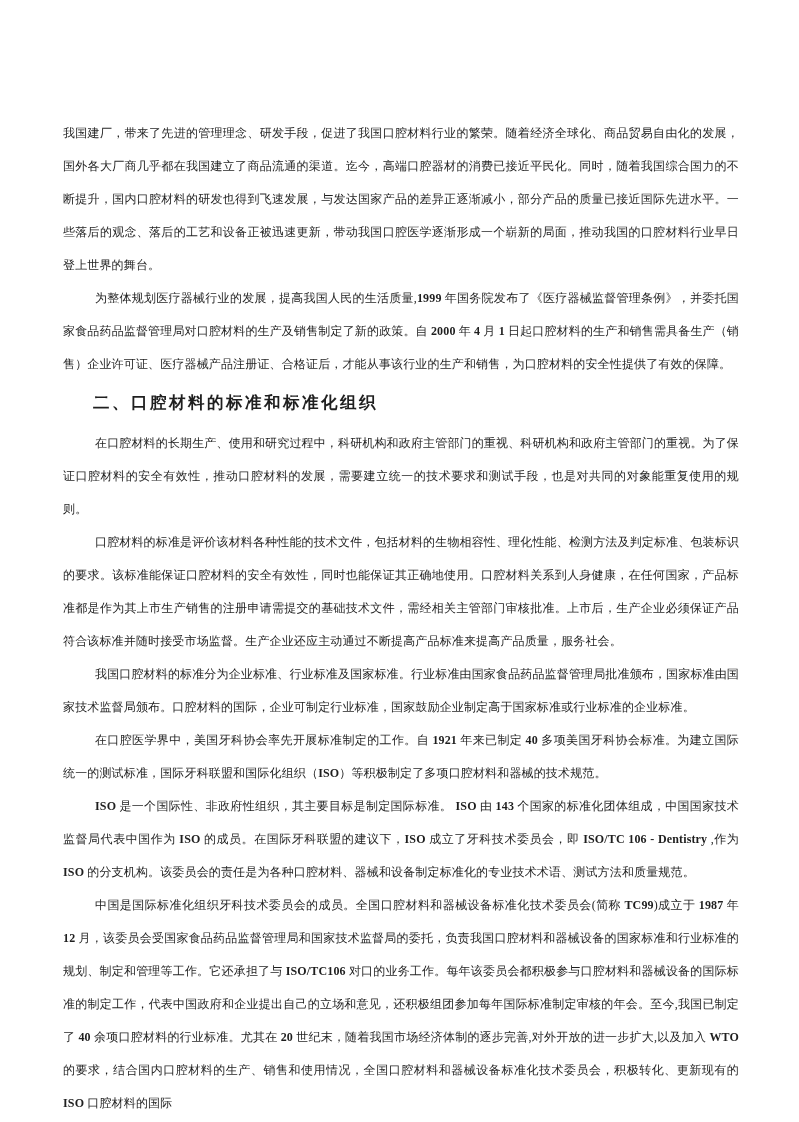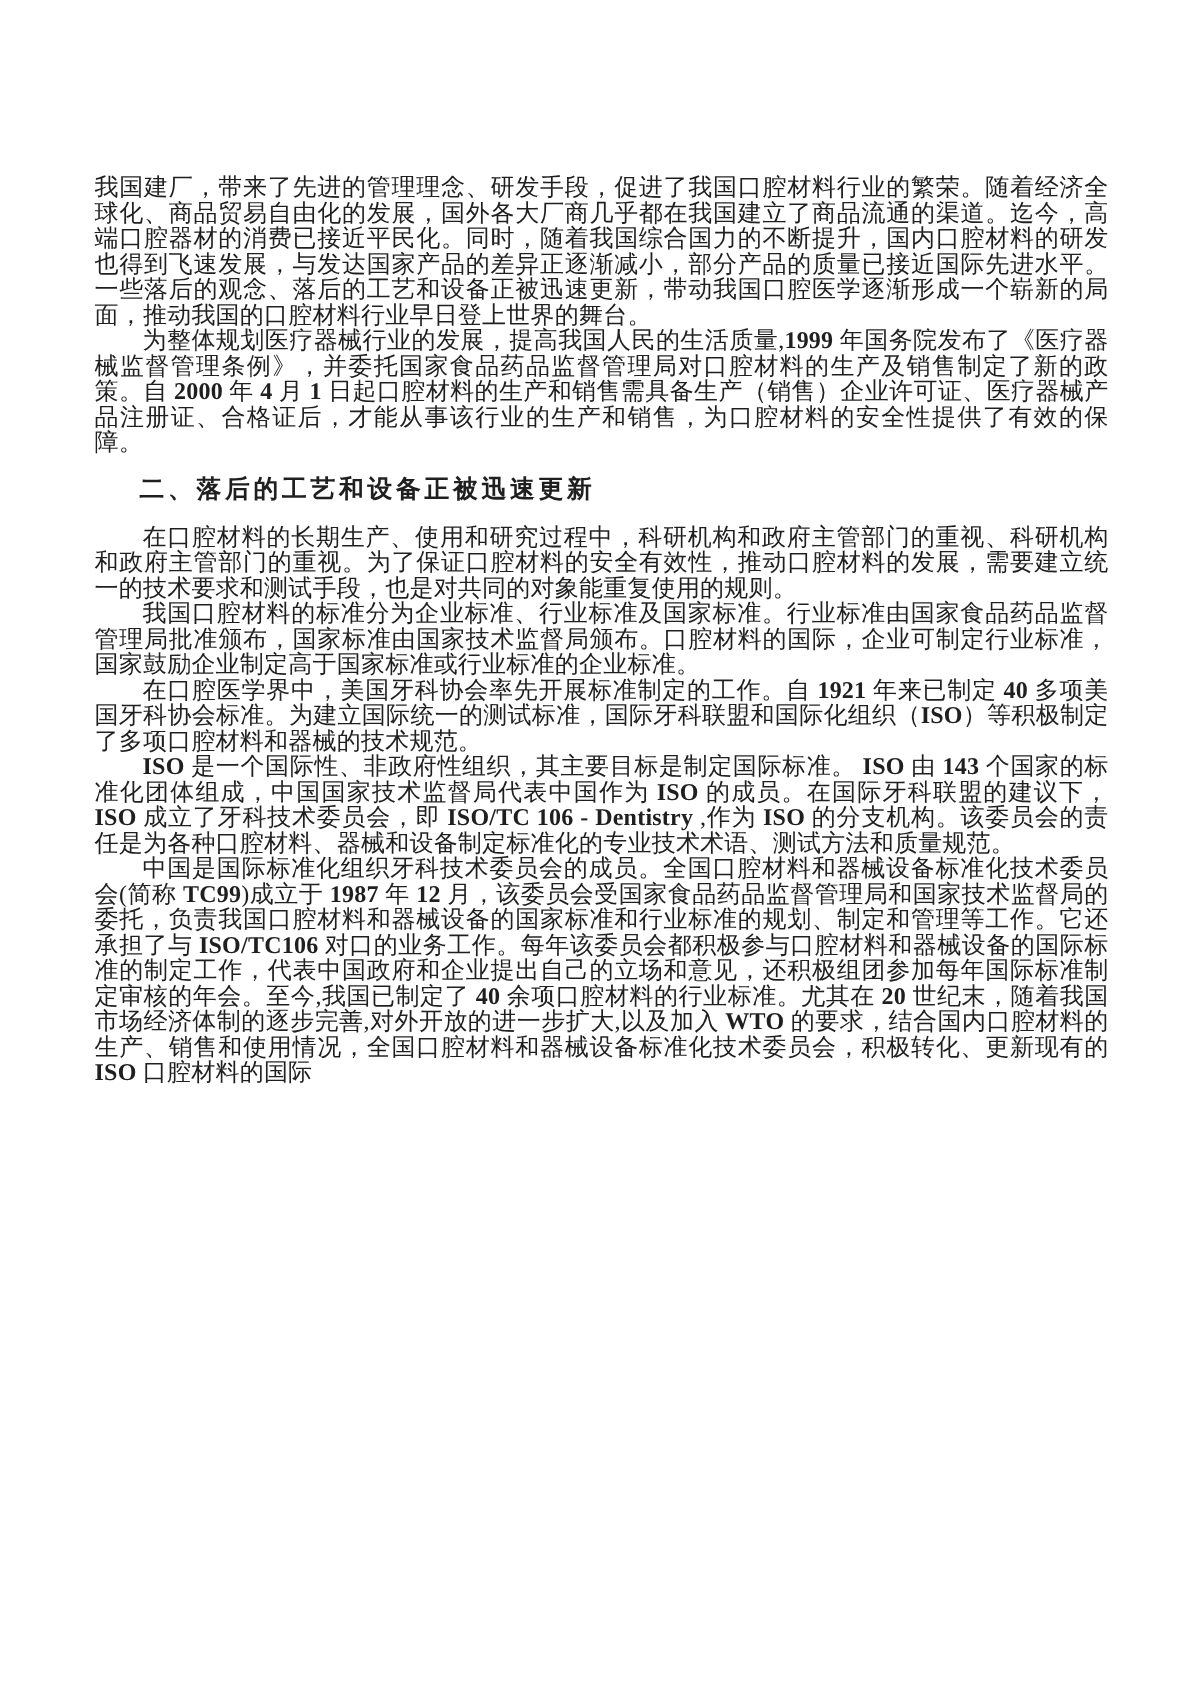--- a/index.html
+++ b/index.html
@@ -16,22 +16,22 @@
   .page {
     box-sizing: border-box;
     width: 799px;
     height: 1122px;
     padding: 117px 60px 40px 63px;
     background: #ffffff;
     color: #1f1f1f;
   }
   .para {
     margin: 0;
-    font-size: 16px;
-    line-height: 17px;
+    font-size: 12px;
+    line-height: 33px;
     letter-spacing: 0.15px;
     text-align: justify;
   }
   .para.indent {
     text-indent: 32px;
   }
   .heading {
     margin: 9px 0 12px 0;
     font-size: 16.5px;
     font-weight: 600;
@@ -46,24 +46,25 @@
   }
 </style>
 </head>
 <body>
 
 <div class="page">
   <p class="para">我国建厂，带来了先进的管理理念、研发手段，促进了我国口腔材料行业的繁荣。随着经济全球化、商品贸易自由化的发展，国外各大厂商几乎都在我国建立了商品流通的渠道。迄今，高端口腔器材的消费已接近平民化。同时，随着我国综合国力的不断提升，国内口腔材料的研发也得到飞速发展，与发达国家产品的差异正逐渐减小，部分产品的质量已接近国际先进水平。一些落后的观念、落后的工艺和设备正被迅速更新，带动我国口腔医学逐渐形成一个崭新的局面，推动我国的口腔材料行业早日登上世界的舞台。</p>
 
   <p class="para indent">为整体规划医疗器械行业的发展，提高我国人民的生活质量,<span class="latin">1999</span> 年国务院发布了《医疗器械监督管理条例》，并委托国家食品药品监督管理局对口腔材料的生产及销售制定了新的政策。自 <span class="latin">2000</span> 年 <span class="latin">4</span> 月 <span class="latin">1</span> 日起口腔材料的生产和销售需具备生产（销售）企业许可证、医疗器械产品注册证、合格证后，才能从事该行业的生产和销售，为口腔材料的安全性提供了有效的保障。</p>
 
-  <h2 class="heading">二、落后的工艺和设备正被迅速更新</h2>
+  <h2 class="heading">二、口腔材料的标准和标准化组织</h2>
 
   <p class="para indent">在口腔材料的长期生产、使用和研究过程中，科研机构和政府主管部门的重视、科研机构和政府主管部门的重视。为了保证口腔材料的安全有效性，推动口腔材料的发展，需要建立统一的技术要求和测试手段，也是对共同的对象能重复使用的规则。</p>
 
+  <p class="para indent">口腔材料的标准是评价该材料各种性能的技术文件，包括材料的生物相容性、理化性能、检测方法及判定标准、包装标识的要求。该标准能保证口腔材料的安全有效性，同时也能保证其正确地使用。口腔材料关系到人身健康，在任何国家，产品标准都是作为其上市生产销售的注册申请需提交的基础技术文件，需经相关主管部门审核批准。上市后，生产企业必须保证产品符合该标准并随时接受市场监督。生产企业还应主动通过不断提高产品标准来提高产品质量，服务社会。</p>
 
   <p class="para indent">我国口腔材料的标准分为企业标准、行业标准及国家标准。行业标准由国家食品药品监督管理局批准颁布，国家标准由国家技术监督局颁布。口腔材料的国际，企业可制定行业标准，国家鼓励企业制定高于国家标准或行业标准的企业标准。</p>
 
   <p class="para indent">在口腔医学界中，美国牙科协会率先开展标准制定的工作。自 <span class="latin">1921</span> 年来已制定 <span class="latin">40</span> 多项美国牙科协会标准。为建立国际统一的测试标准，国际牙科联盟和国际化组织（<span class="latin">ISO</span>）等积极制定了多项口腔材料和器械的技术规范。</p>
 
   <p class="para indent"><span class="latin">ISO</span> 是一个国际性、非政府性组织，其主要目标是制定国际标准。 <span class="latin">ISO</span> 由 <span class="latin">143</span> 个国家的标准化团体组成，中国国家技术监督局代表中国作为 <span class="latin">ISO</span> 的成员。在国际牙科联盟的建议下，<span class="latin">ISO</span> 成立了牙科技术委员会，即 <span class="latin">ISO/TC 106 - Dentistry</span> ,作为 <span class="latin">ISO</span> 的分支机构。该委员会的责任是为各种口腔材料、器械和设备制定标准化的专业技术术语、测试方法和质量规范。</p>
 
   <p class="para indent">中国是国际标准化组织牙科技术委员会的成员。全国口腔材料和器械设备标准化技术委员会(简称 <span class="latin">TC99</span>)成立于 <span class="latin">1987</span> 年 <span class="latin">12</span> 月，该委员会受国家食品药品监督管理局和国家技术监督局的委托，负责我国口腔材料和器械设备的国家标准和行业标准的规划、制定和管理等工作。它还承担了与 <span class="latin">ISO/TC106</span> 对口的业务工作。每年该委员会都积极参与口腔材料和器械设备的国际标准的制定工作，代表中国政府和企业提出自己的立场和意见，还积极组团参加每年国际标准制定审核的年会。至今,我国已制定了 <span class="latin">40</span> 余项口腔材料的行业标准。尤其在 <span class="latin">20</span> 世纪末，随着我国市场经济体制的逐步完善,对外开放的进一步扩大,以及加入 <span class="latin">WTO</span> 的要求，结合国内口腔材料的生产、销售和使用情况，全国口腔材料和器械设备标准化技术委员会，积极转化、更新现有的 <span class="latin">ISO</span> 口腔材料的国际</p>
 </div>
 

